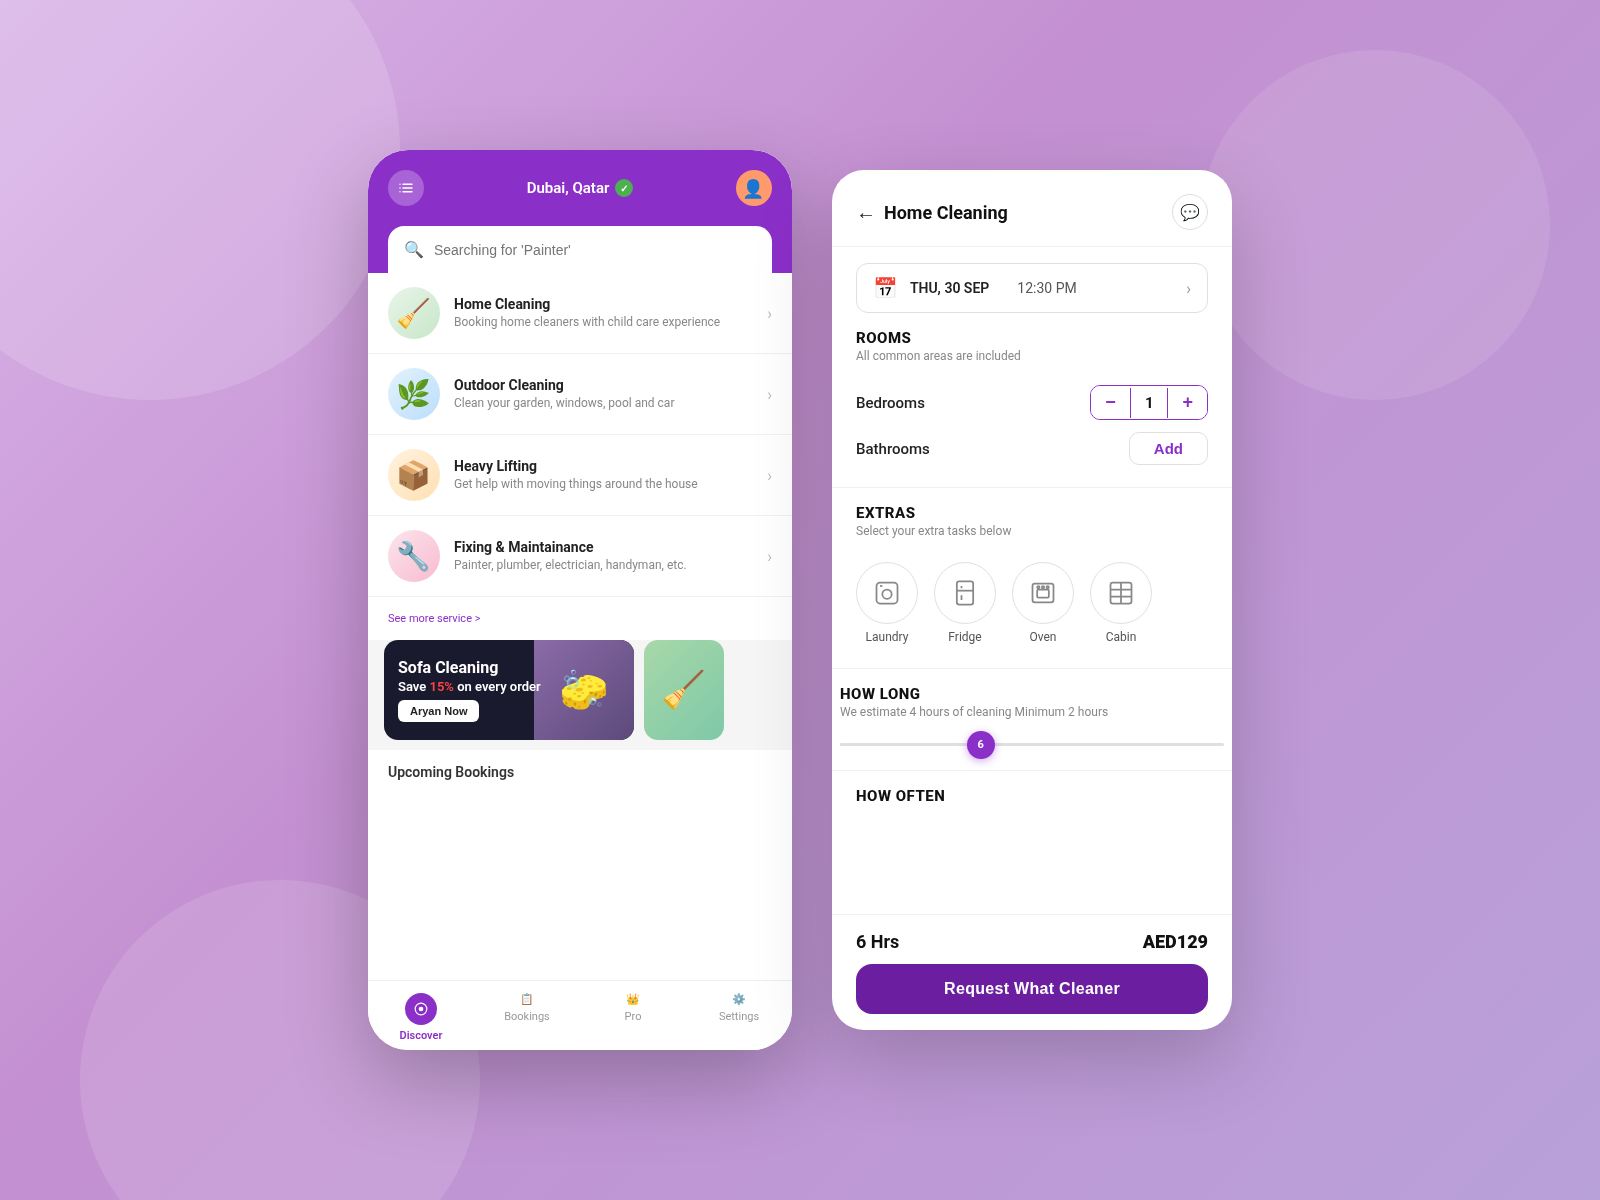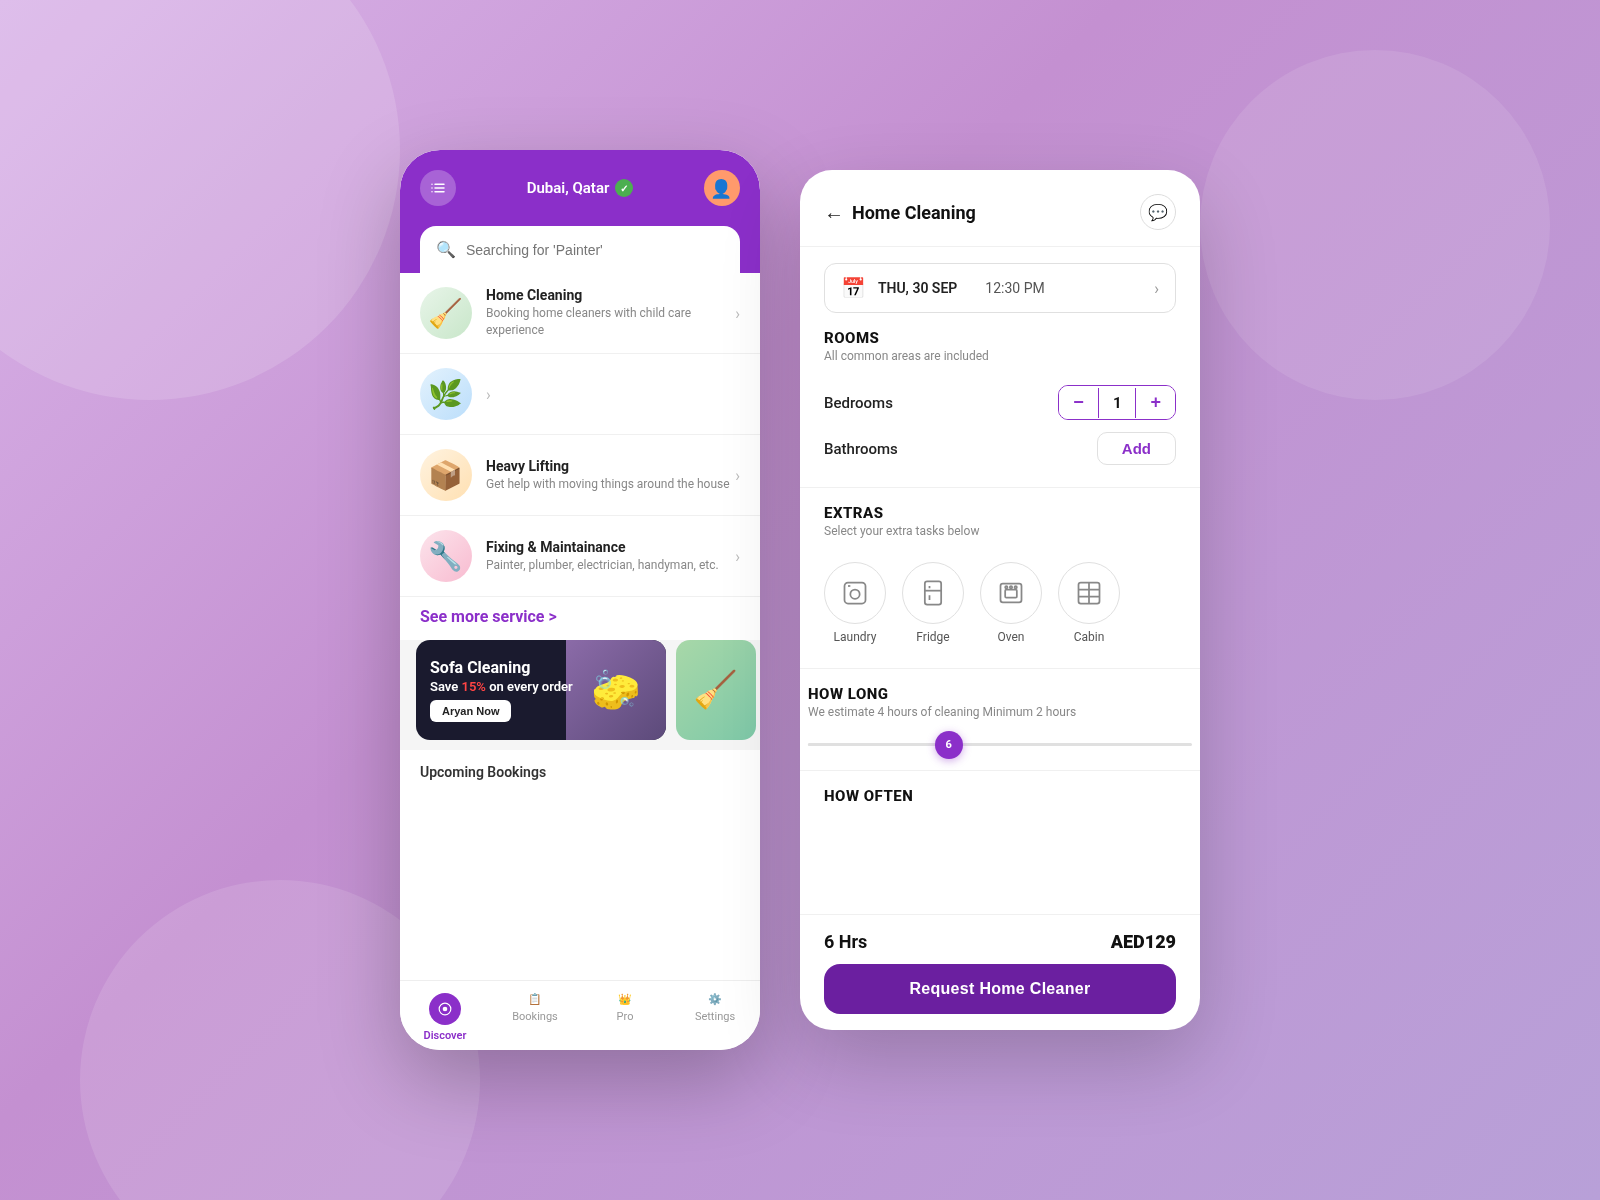--- a/index.html
+++ b/index.html
@@ -38,21 +38,21 @@
     }
     .screens-container {
       display: flex;
       gap: 40px;
       align-items: center;
       position: relative;
       z-index: 1;
     }
     
     .phone-left {
-      width: 360px;
+      width: 424px;
       height: 900px;
       background: #f5f5f5;
       border-radius: 40px;
       overflow: hidden;
       box-shadow: 0 30px 80px rgba(0,0,0,0.25);
       display: flex;
       flex-direction: column;
     }
     .phone-header {
       background: #8B2FC9;
@@ -137,21 +137,21 @@
     .svc-lifting { background: linear-gradient(135deg, #fff3e0, #ffe0b2); }
     .svc-fixing { background: linear-gradient(135deg, #fce4ec, #f8bbd0); }
     .service-text { flex: 1; }
     .service-text h4 { font-size: 14px; font-weight: 700; color: #222; }
     .service-text p { font-size: 12px; color: #888; margin-top: 2px; line-height: 1.4; }
     .chevron { color: #bbb; font-size: 16px; }
     .see-more {
       padding: 10px 20px 14px;
       background: white;
     }
-    .see-more a { color: #8B2FC9; font-size: 16px; font-weight: 700; text-decoration: none; cursor: pointer; }
+    .see-more a { color: #8B2FC9; font-size: 11px; font-weight: 400; text-decoration: none; cursor: pointer; }
     
     .banners-section {
       background: #f5f5f5;
       padding: 0 0 10px 16px;
       display: flex; gap: 10px;
       overflow: hidden;
     }
     .banner-sofa {
       width: 250px; height: 100px;
       background: #1a1a2e;
@@ -406,20 +406,24 @@
       <div class="service-item">
         <div class="service-icon-wrap svc-home">🧹</div>
         <div class="service-text">
           <h4>Home Cleaning</h4>
           <p>Booking home cleaners with child care experience</p>
         </div>
         <span class="chevron">›</span>
       </div>
       <div class="service-item">
         <div class="service-icon-wrap svc-outdoor">🌿</div>
+        <div class="service-text">
+          <h4>Outdoor Cleaning</h4>
+          <p>Clean your garden, windows, pool and car</p>
+        </div>
         <span class="chevron">›</span>
       </div>
       <div class="service-item">
         <div class="service-icon-wrap svc-lifting">📦</div>
         <div class="service-text">
           <h4>Heavy Lifting</h4>
           <p>Get help with moving things around the house</p>
         </div>
         <span class="chevron">›</span>
       </div>
@@ -578,17 +582,17 @@
 
     <div class="howoften-block">
       <div class="section-title">HOW OFTEN</div>
     </div>
 
     <div class="panel-footer">
       <div class="price-row">
         <span class="hrs-label">6 Hrs</span>
         <span class="price-label">AED129</span>
       </div>
-      <button class="request-btn">Request Home Cleaner</button>
+      <button class="request-btn">Request What Cleaner</button>
     </div>
   </div>
 
 </div>
 
 </body></html>

